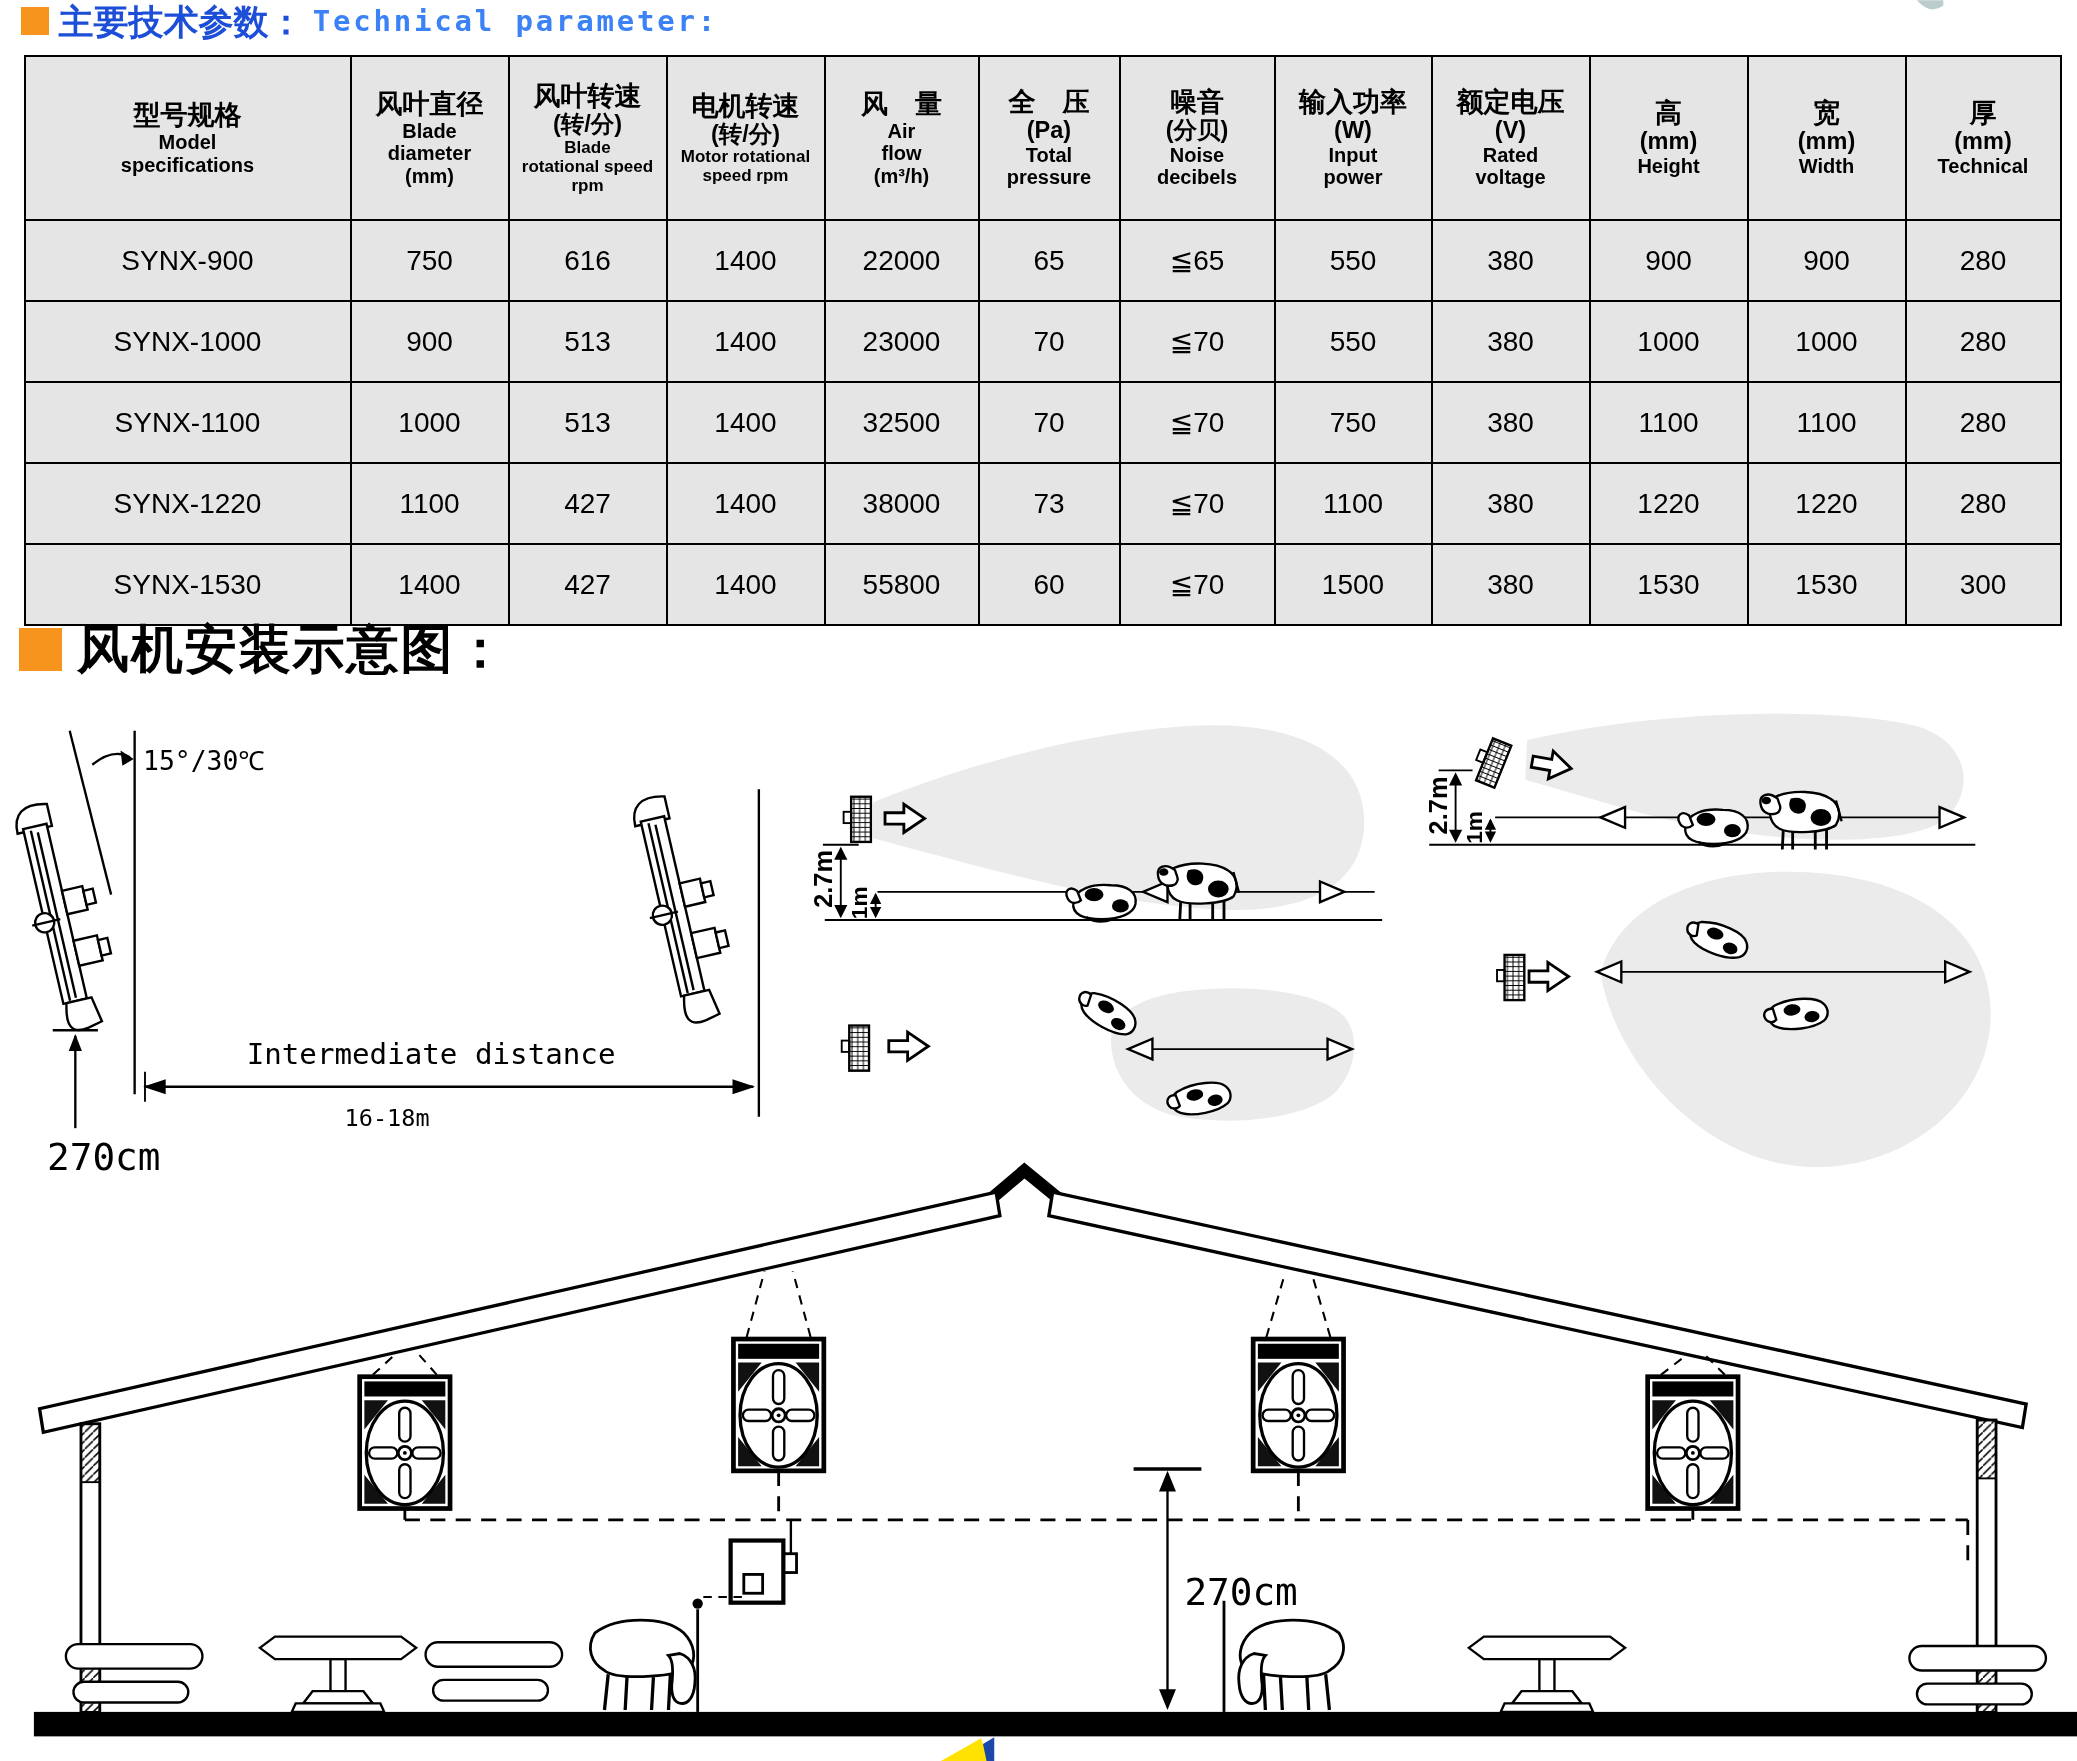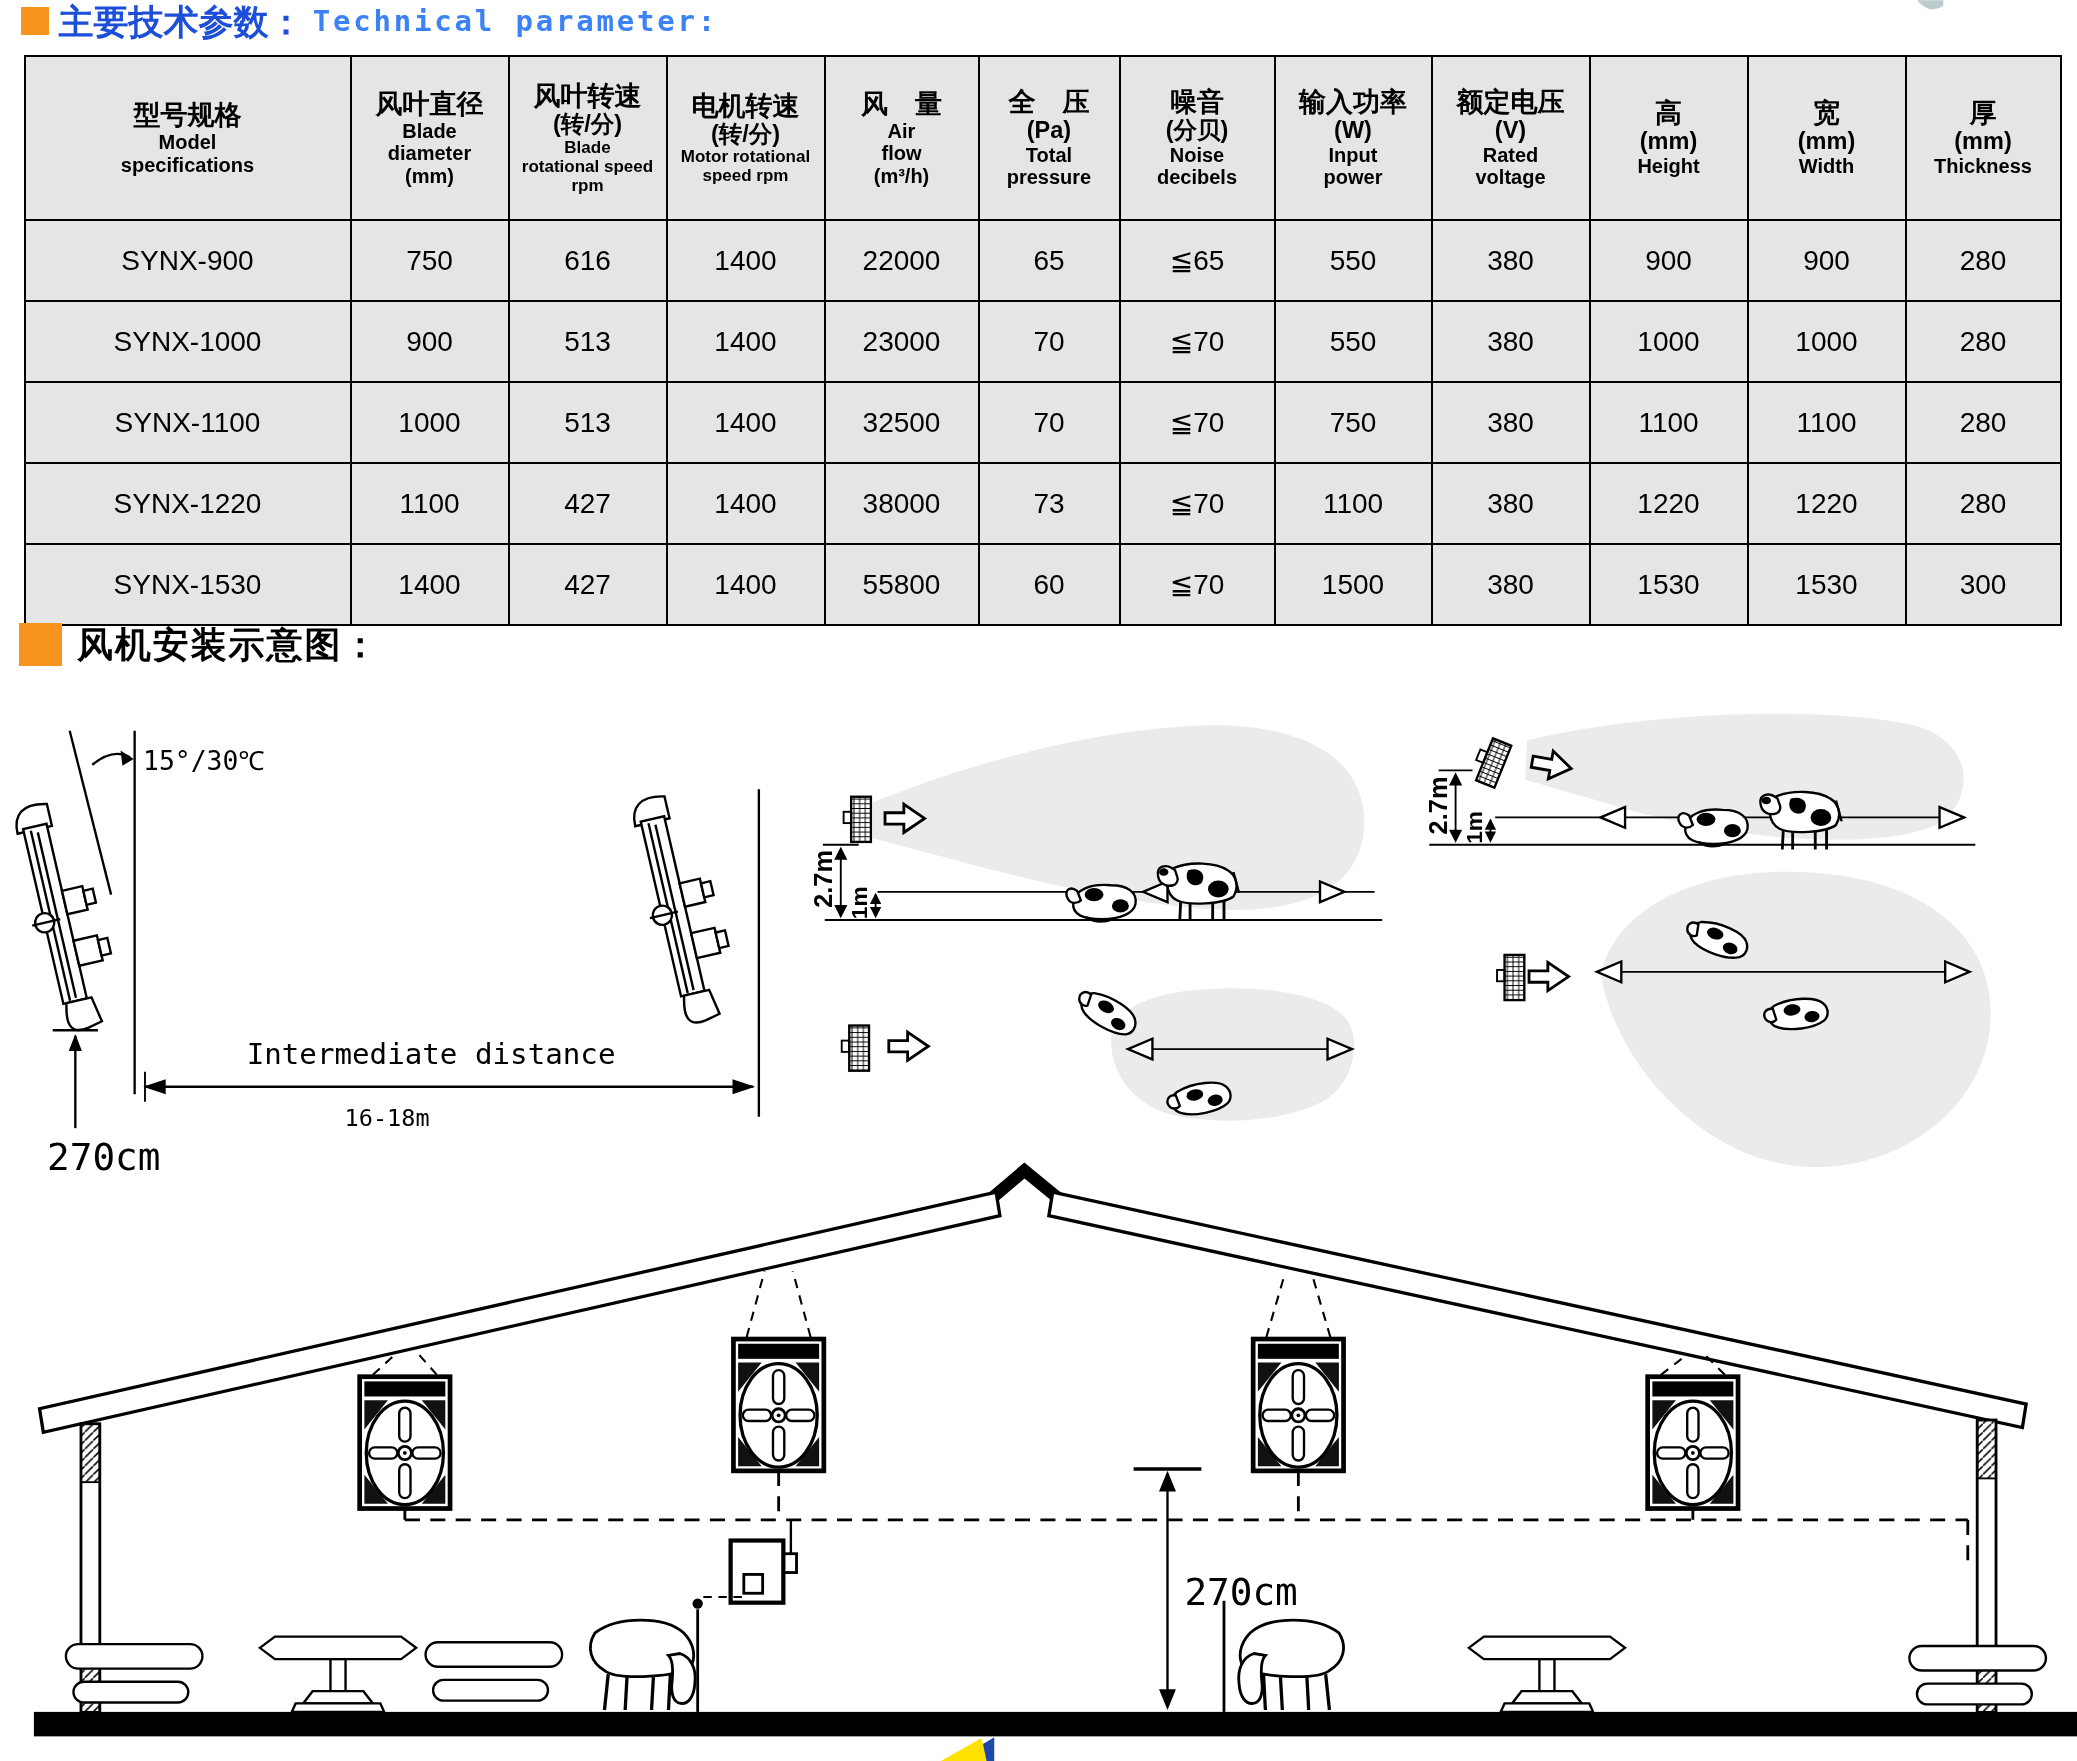--- a/index.html
+++ b/index.html
@@ -6,21 +6,21 @@
   body{width:2077px;height:1762px;position:relative;background:#fff;overflow:hidden;
        font-family:"Liberation Sans",sans-serif;}
   
   .title1{position:absolute;left:21px;top:3.8px;display:flex;align-items:center;gap:9.4px;}
   .sq1{width:28px;height:28px;background:#F7941D;flex:0 0 auto;}
   .t1cn{font-size:35px;font-weight:bold;color:#1d4ed8;line-height:1;}
   .t1en{font-size:29px;font-weight:bold;color:#3b82f6;font-family:"DejaVu Sans Mono",monospace;
         letter-spacing:2.8px;line-height:1;}
   .title2{position:absolute;left:19px;top:623px;display:flex;align-items:center;gap:15px;}
   .sq2{width:43px;height:43px;background:#F7941D;flex:0 0 auto;}
-  .t2cn{font-size:36px;font-weight:bold;color:#000;line-height:1;letter-spacing:1.9px;}
+  .t2cn{font-size:52px;font-weight:bold;color:#000;line-height:1;letter-spacing:1.9px;}
   .t2en{font-size:49px;font-weight:bold;color:#000;line-height:1;}
   
   .spec-table{position:absolute;left:23.5px;top:55px;border-collapse:collapse;table-layout:fixed;
               background:#e5e5e5;}
   .spec-table th,.spec-table td{border:2.8px solid #000;text-align:center;vertical-align:middle;
               padding:0;overflow:hidden;color:#000;}
   .spec-table thead tr{height:164px;}
   .spec-table tbody tr{height:81px;}
   .spec-table td{font-size:28px;}
   .hcn{font-size:27px;font-weight:600;line-height:1.15;}
@@ -118,21 +118,21 @@
           <div class="hen">Height</div>
     </th>
     <th>
       <div class="hcn">宽</div>
           <div class="hcn2">(mm)</div>
           <div class="hen">Width</div>
     </th>
     <th>
       <div class="hcn">厚</div>
           <div class="hcn2">(mm)</div>
-          <div class="hen">Thickness</div>
+          <div class="hen">Technical</div>
     </th>
   </tr>
   </thead>
   <tbody>
   <tr>
     <td>SYNX-900</td>
         <td>750</td>
         <td>616</td>
         <td>1400</td>
         <td>22000</td>

